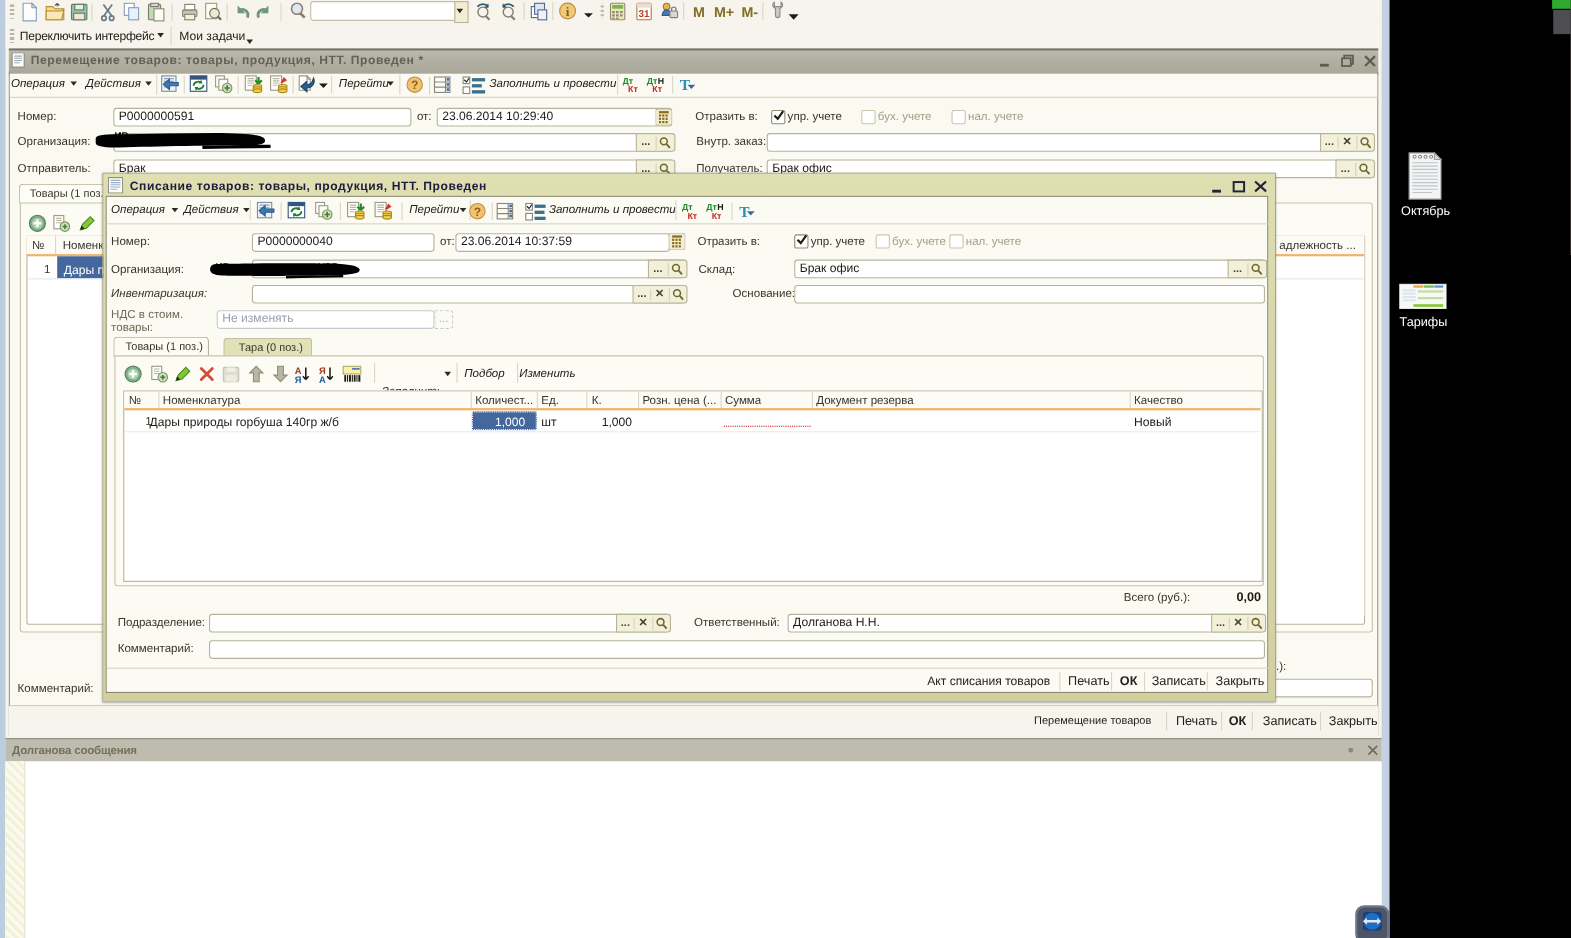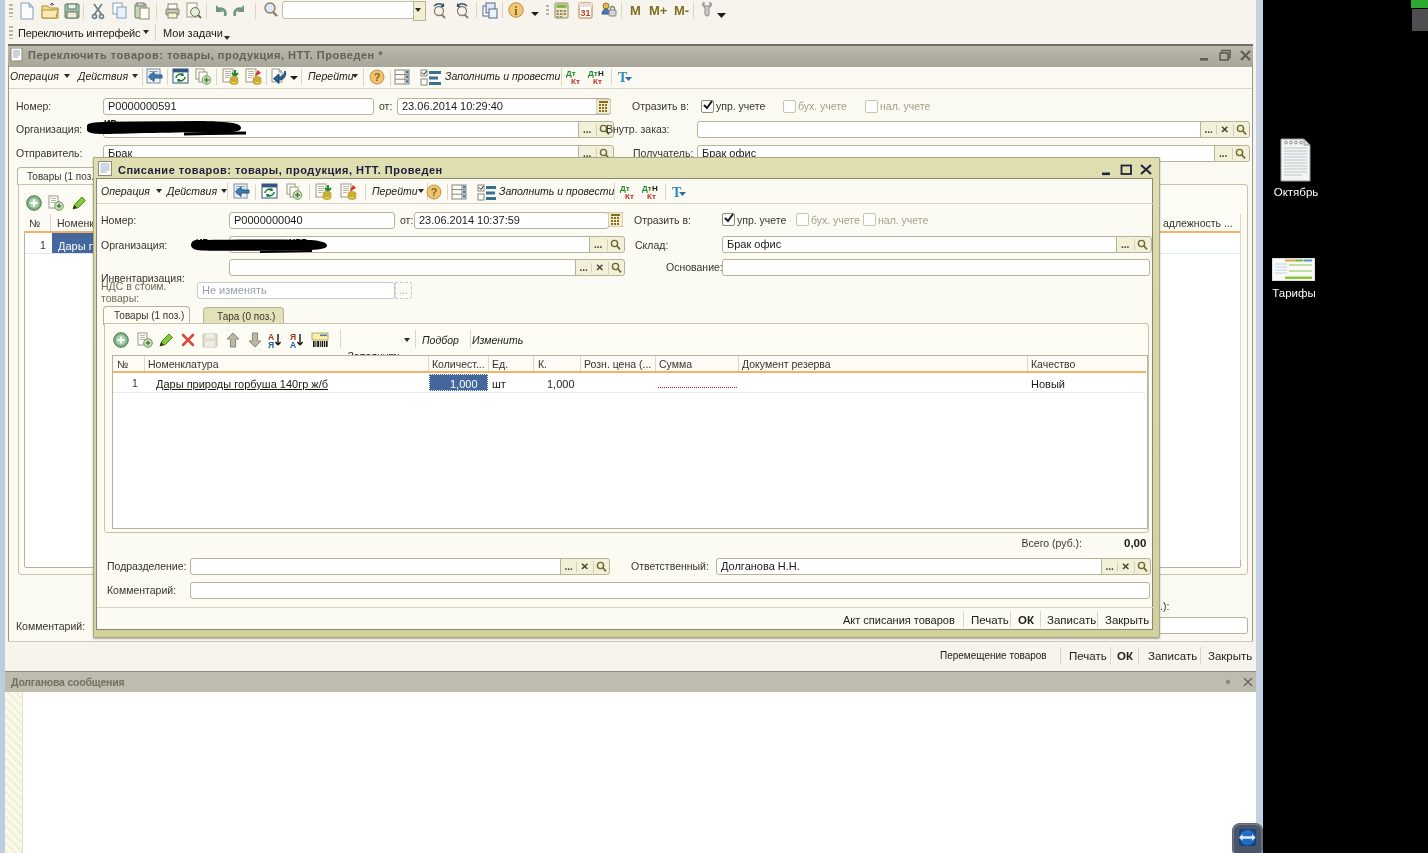--- a/index.html
+++ b/index.html
@@ -180,21 +180,21 @@
 
 <div class="abs" style="left:8px;top:44px;width:1245px;height:625px;background:#fbfaf2;"></div>
 
 <div class="abs" style="left:8px;top:44px;width:1245px;height:21px;background:linear-gradient(180deg,#bab9ac 0,#b1b0a3 40%,#a8a79a 100%);border-top:2px solid #716f64;border-bottom:1px solid #716f64;"></div>
 <svg class="abs" style="left:10px;top:48px" width="14" height="14" viewBox="0 0 14 14">
     <rect x="1" y="0" width="11" height="13" fill="#fdfdfb" stroke="#8a8a7a"></rect>
     <g stroke="#9aa7b8">
       <path d="M3 3h7M3 5h7M3 7h7M3 9h5"></path>
     </g>
   </svg>
-<div class="abs" style="left:28px;top:49px;font-size:11px;font-weight:bold;color:#636252;letter-spacing:.5px;">Переключить товаров: товары, продукция, НТТ. Проведен *</div>
+<div class="abs" style="left:28px;top:49px;font-size:11px;font-weight:bold;color:#636252;letter-spacing:.5px;">Перемещение товаров: товары, продукция, НТТ. Проведен *</div>
 <svg class="abs" style="left:1198px;top:49px" width="56" height="13" viewBox="0 0 56 13">
  <rect x="2" y="9" width="8" height="2.6" fill="#5e5d4e"></rect>
  <g fill="none" stroke="#5e5d4e" stroke-width="1.6">
       <rect x="22" y="4" width="8" height="7"></rect>
       <path d="M24 4V1.5h8V9h-2"></path>
     </g>
  <g stroke="#5e5d4e" stroke-width="2">
       <path d="M43 2l9 9M52 2l-9 9"></path>
     </g>
 </svg>
@@ -361,21 +361,21 @@
       </svg>
     </span>
   </div>
 <svg class="abs" style="left:84px;top:118px" width="170" height="20" viewBox="0 0 170 20">
     <g fill="#000" font-size="9" font-weight="bold">
       <text x="20" y="8">ИР</text>
     </g>
     <path d="M3 8c0-3 6-4 20-4 30 0 60-1 90-1 14 0 30 1 36 2 6 1 8 3 8 5s-3 4-12 4c-30 0-90 1-120 2-14 .5-22-1-22-4z" fill="#000"></path>
     <path d="M100 16c20-.5 50-1 62-1" stroke="#000" stroke-width="3" fill="none"></path>
   </svg>
-<div class="lbl" style="left:606px;top:124px;">Внутр. заказ:</div>
+<div class="lbl" style="left:633px;top:124px;">Внутр. заказ:</div>
 <div class="f" style="left:697px;top:121px;width:541px;"></div>
 <div class="cluster" style="left:1200px;top:121px;width:48px;">
     <span>...</span>
     <span style="border-left:1px solid #d4d1ba;">✕</span>
     <span style="border-left:1px solid #d4d1ba;padding:0 2px;display:flex;">
       <svg width="11" height="12" viewBox="0 0 11 12">
         <circle cx="4.5" cy="4.5" r="3.1" fill="none" stroke="#6b682f" stroke-width="1.4"></circle>
         <path d="M7 7l3 3.4" stroke="#6b682f" stroke-width="1.7"></path>
       </svg>
     </span>
@@ -630,21 +630,21 @@
 <div class="cluster" style="left:1116px;top:236px;width:34px;">
     <span>...</span>
     <span style="border-left:1px solid #d4d1ba;padding:0 2px;display:flex;">
       <svg width="11" height="12" viewBox="0 0 11 12">
         <circle cx="4.5" cy="4.5" r="3.1" fill="none" stroke="#6b682f" stroke-width="1.4"></circle>
         <path d="M7 7l3 3.4" stroke="#6b682f" stroke-width="1.7"></path>
       </svg>
     </span>
   </div>
 
-<div class="lbl" style="left:101px;top:273px;">Инвентаризация:</div>
+<div class="lbl" style="left:101px;top:262px;font-style:italic;">Инвентаризация:</div>
 <div class="f" style="left:229px;top:259px;width:384px;"></div>
 <div class="cluster" style="left:575px;top:259px;width:48px;">
     <span>...</span>
     <span style="border-left:1px solid #d4d1ba;">✕</span>
     <span style="border-left:1px solid #d4d1ba;padding:0 2px;display:flex;">
       <svg width="11" height="12" viewBox="0 0 11 12">
         <circle cx="4.5" cy="4.5" r="3.1" fill="none" stroke="#6b682f" stroke-width="1.4"></circle>
         <path d="M7 7l3 3.4" stroke="#6b682f" stroke-width="1.7"></path>
       </svg>
     </span>
@@ -743,21 +743,21 @@
 <div class="abs" style="left:144px;top:356px;width:1px;height:15px;background:#dbd8c6;"></div>
 <div class="abs" style="left:428px;top:356px;width:1px;height:15px;background:#dbd8c6;"></div>
 <div class="abs" style="left:488px;top:356px;width:1px;height:15px;background:#dbd8c6;"></div>
 <div class="abs" style="left:533px;top:356px;width:1px;height:15px;background:#dbd8c6;"></div>
 <div class="abs" style="left:580px;top:356px;width:1px;height:15px;background:#dbd8c6;"></div>
 <div class="abs" style="left:655px;top:356px;width:1px;height:15px;background:#dbd8c6;"></div>
 <div class="abs" style="left:738px;top:356px;width:1px;height:15px;background:#dbd8c6;"></div>
 <div class="abs" style="left:1027px;top:356px;width:1px;height:15px;background:#dbd8c6;"></div>
 
 <div class="lbl" style="left:132px;top:378px;">1</div>
-<div class="abs" style="left:156px;top:378px;font-size:11px;color:#1c1b12;text-decoration:underline;">Дары природы горбуша 140гр ж/б</div>
+<div class="abs" style="left:136px;top:378px;font-size:11px;color:#1c1b12;">Дары природы горбуша 140гр ж/б</div>
 <div class="abs" style="left:429px;top:374px;width:59px;height:17px;background:#44689e;border:1px dotted #fff;box-sizing:border-box;"></div>
 <div class="abs" style="left:450px;top:378px;font-size:11px;color:#fff;">1,000</div>
 <div class="abs" style="left:492px;top:378px;font-size:11px;color:#1c1b12;">шт</div>
 <div class="abs" style="left:547px;top:378px;font-size:11px;color:#1c1b12;">1,000</div>
 <div class="abs" style="left:658px;top:387px;width:79px;height:0;border-bottom:1px dotted #cc2222;"></div>
 <div class="abs" style="left:1031px;top:378px;font-size:11px;color:#1c1b12;">Новый</div>
 <div class="abs" style="left:113px;top:392px;width:1032px;height:1px;background:#e4ecf2;"></div>
 
 <div class="lbl" style="left:1002px;top:538px;width:80px;text-align:right;">Всего (руб.):</div>
 <div class="abs" style="left:1124px;top:537px;font-size:11.5px;font-weight:bold;color:#1c1b12;">0,00</div>

